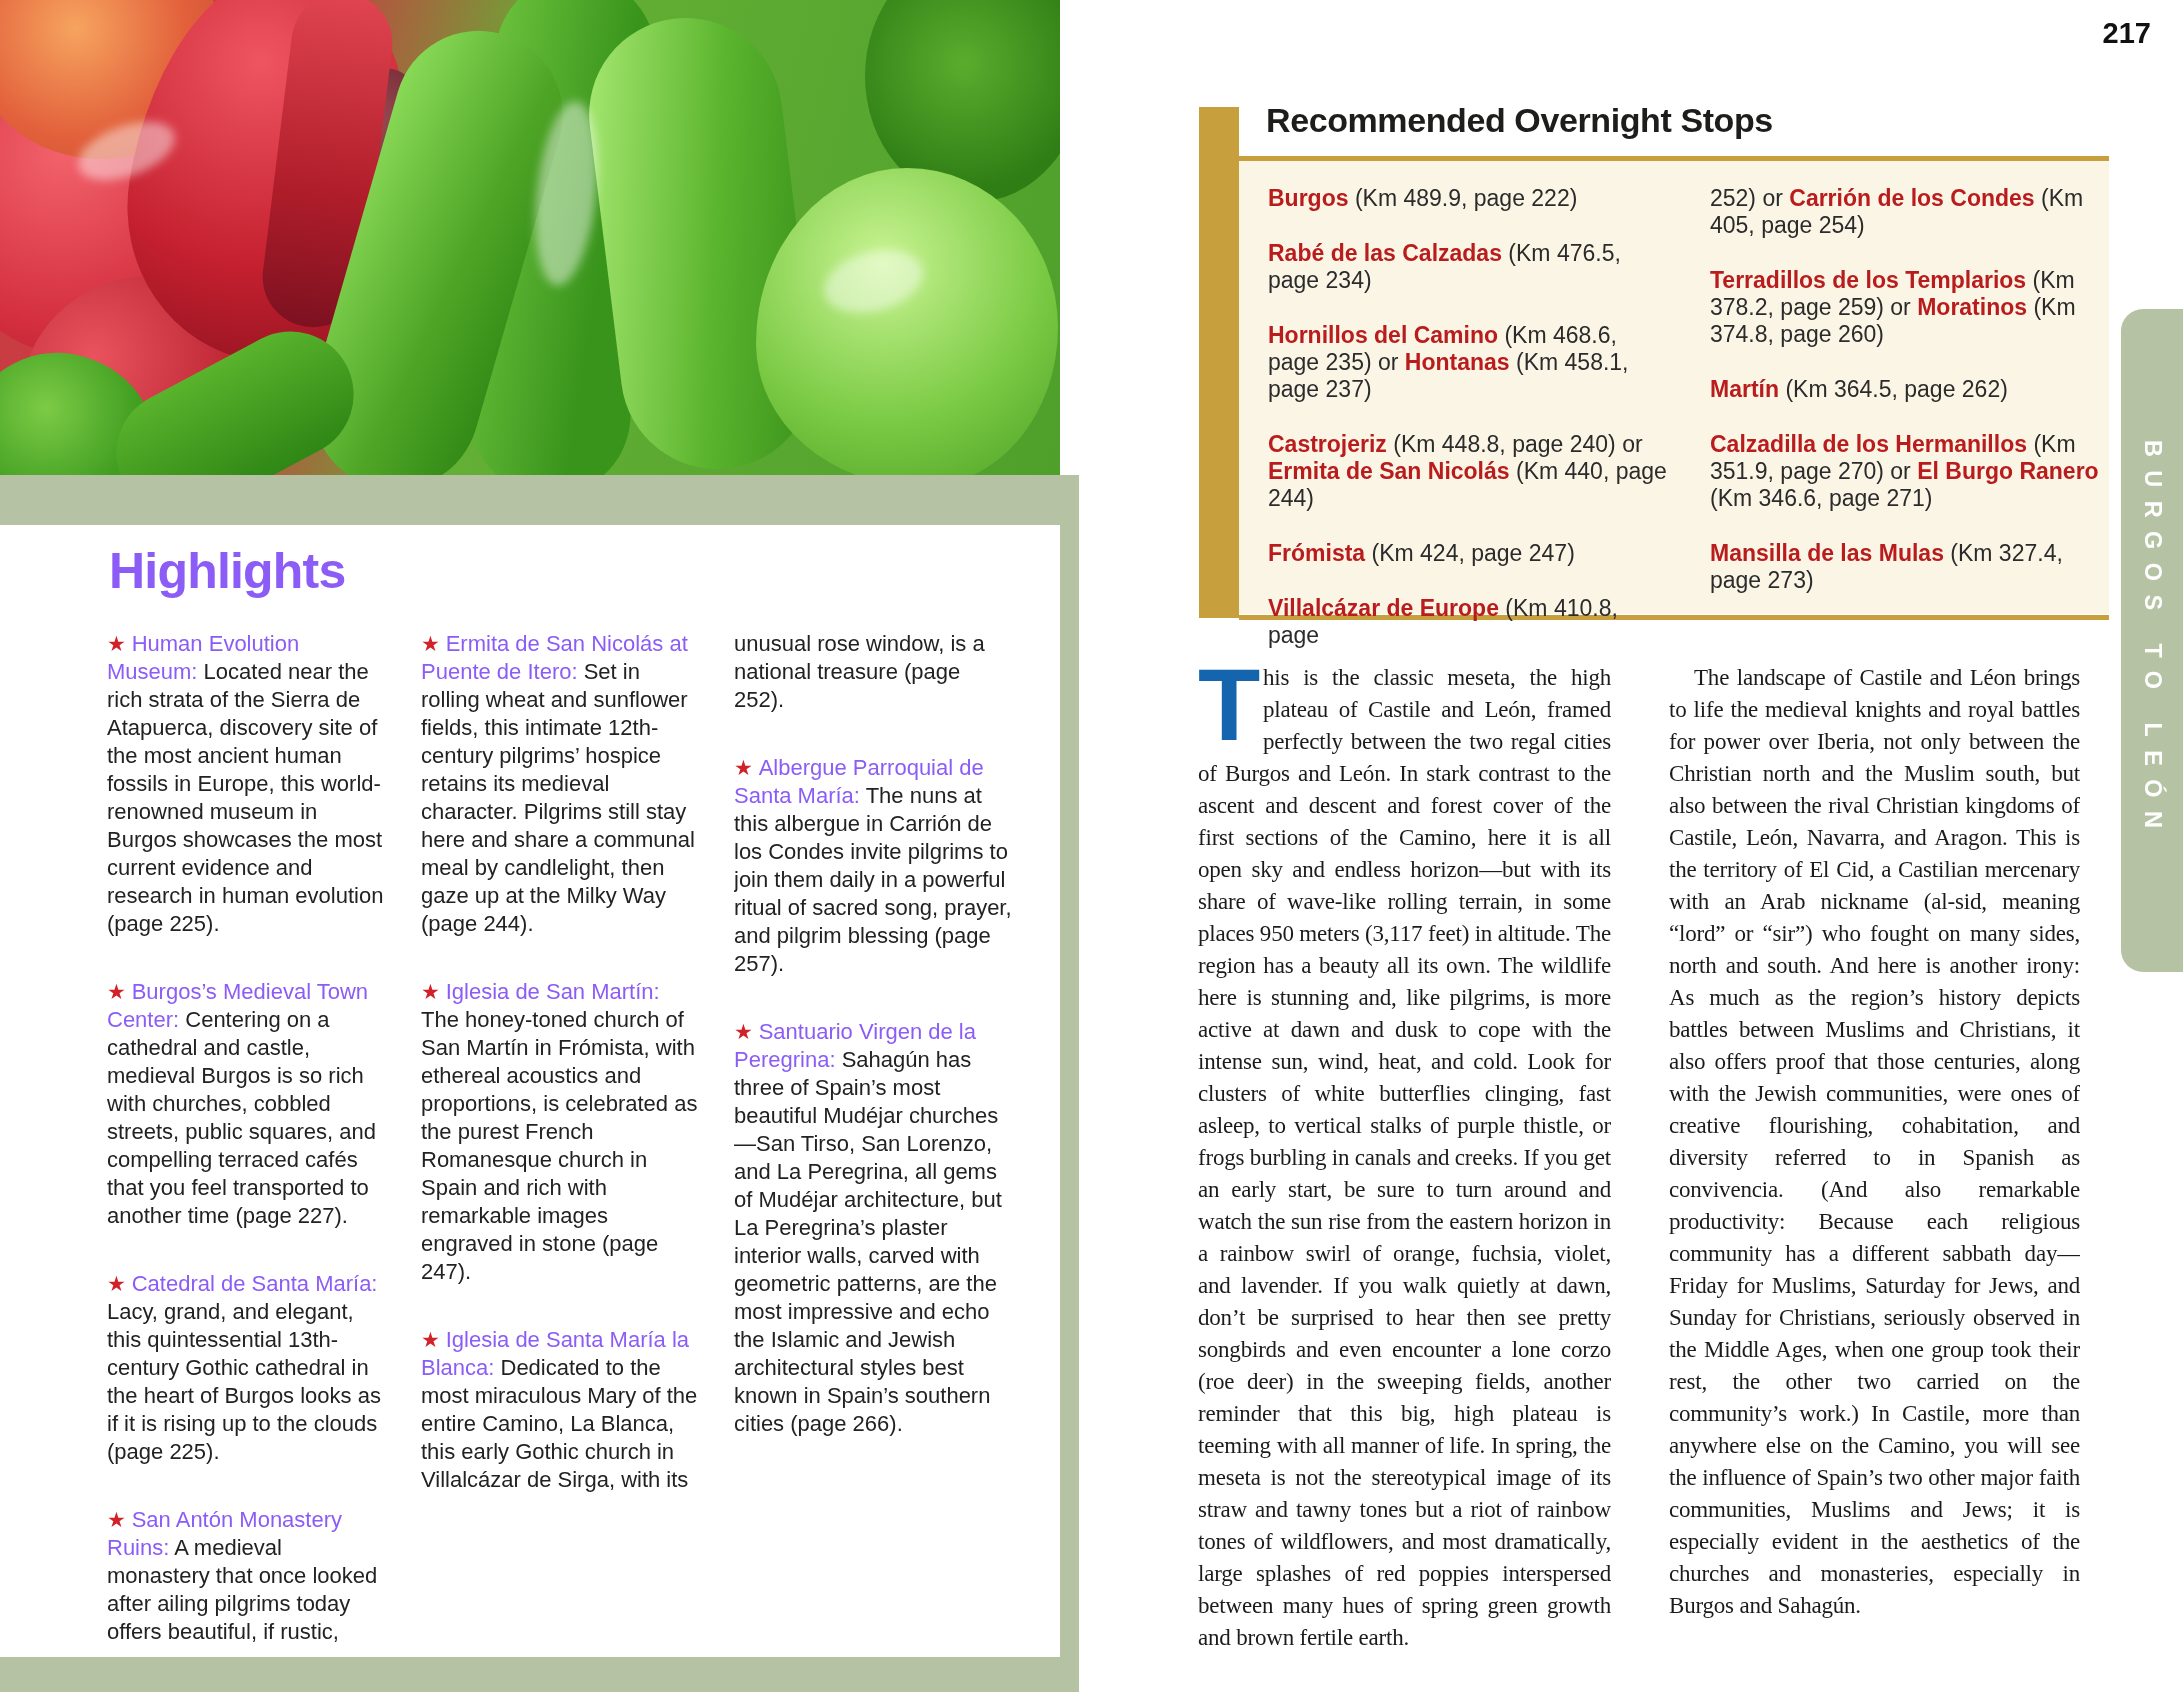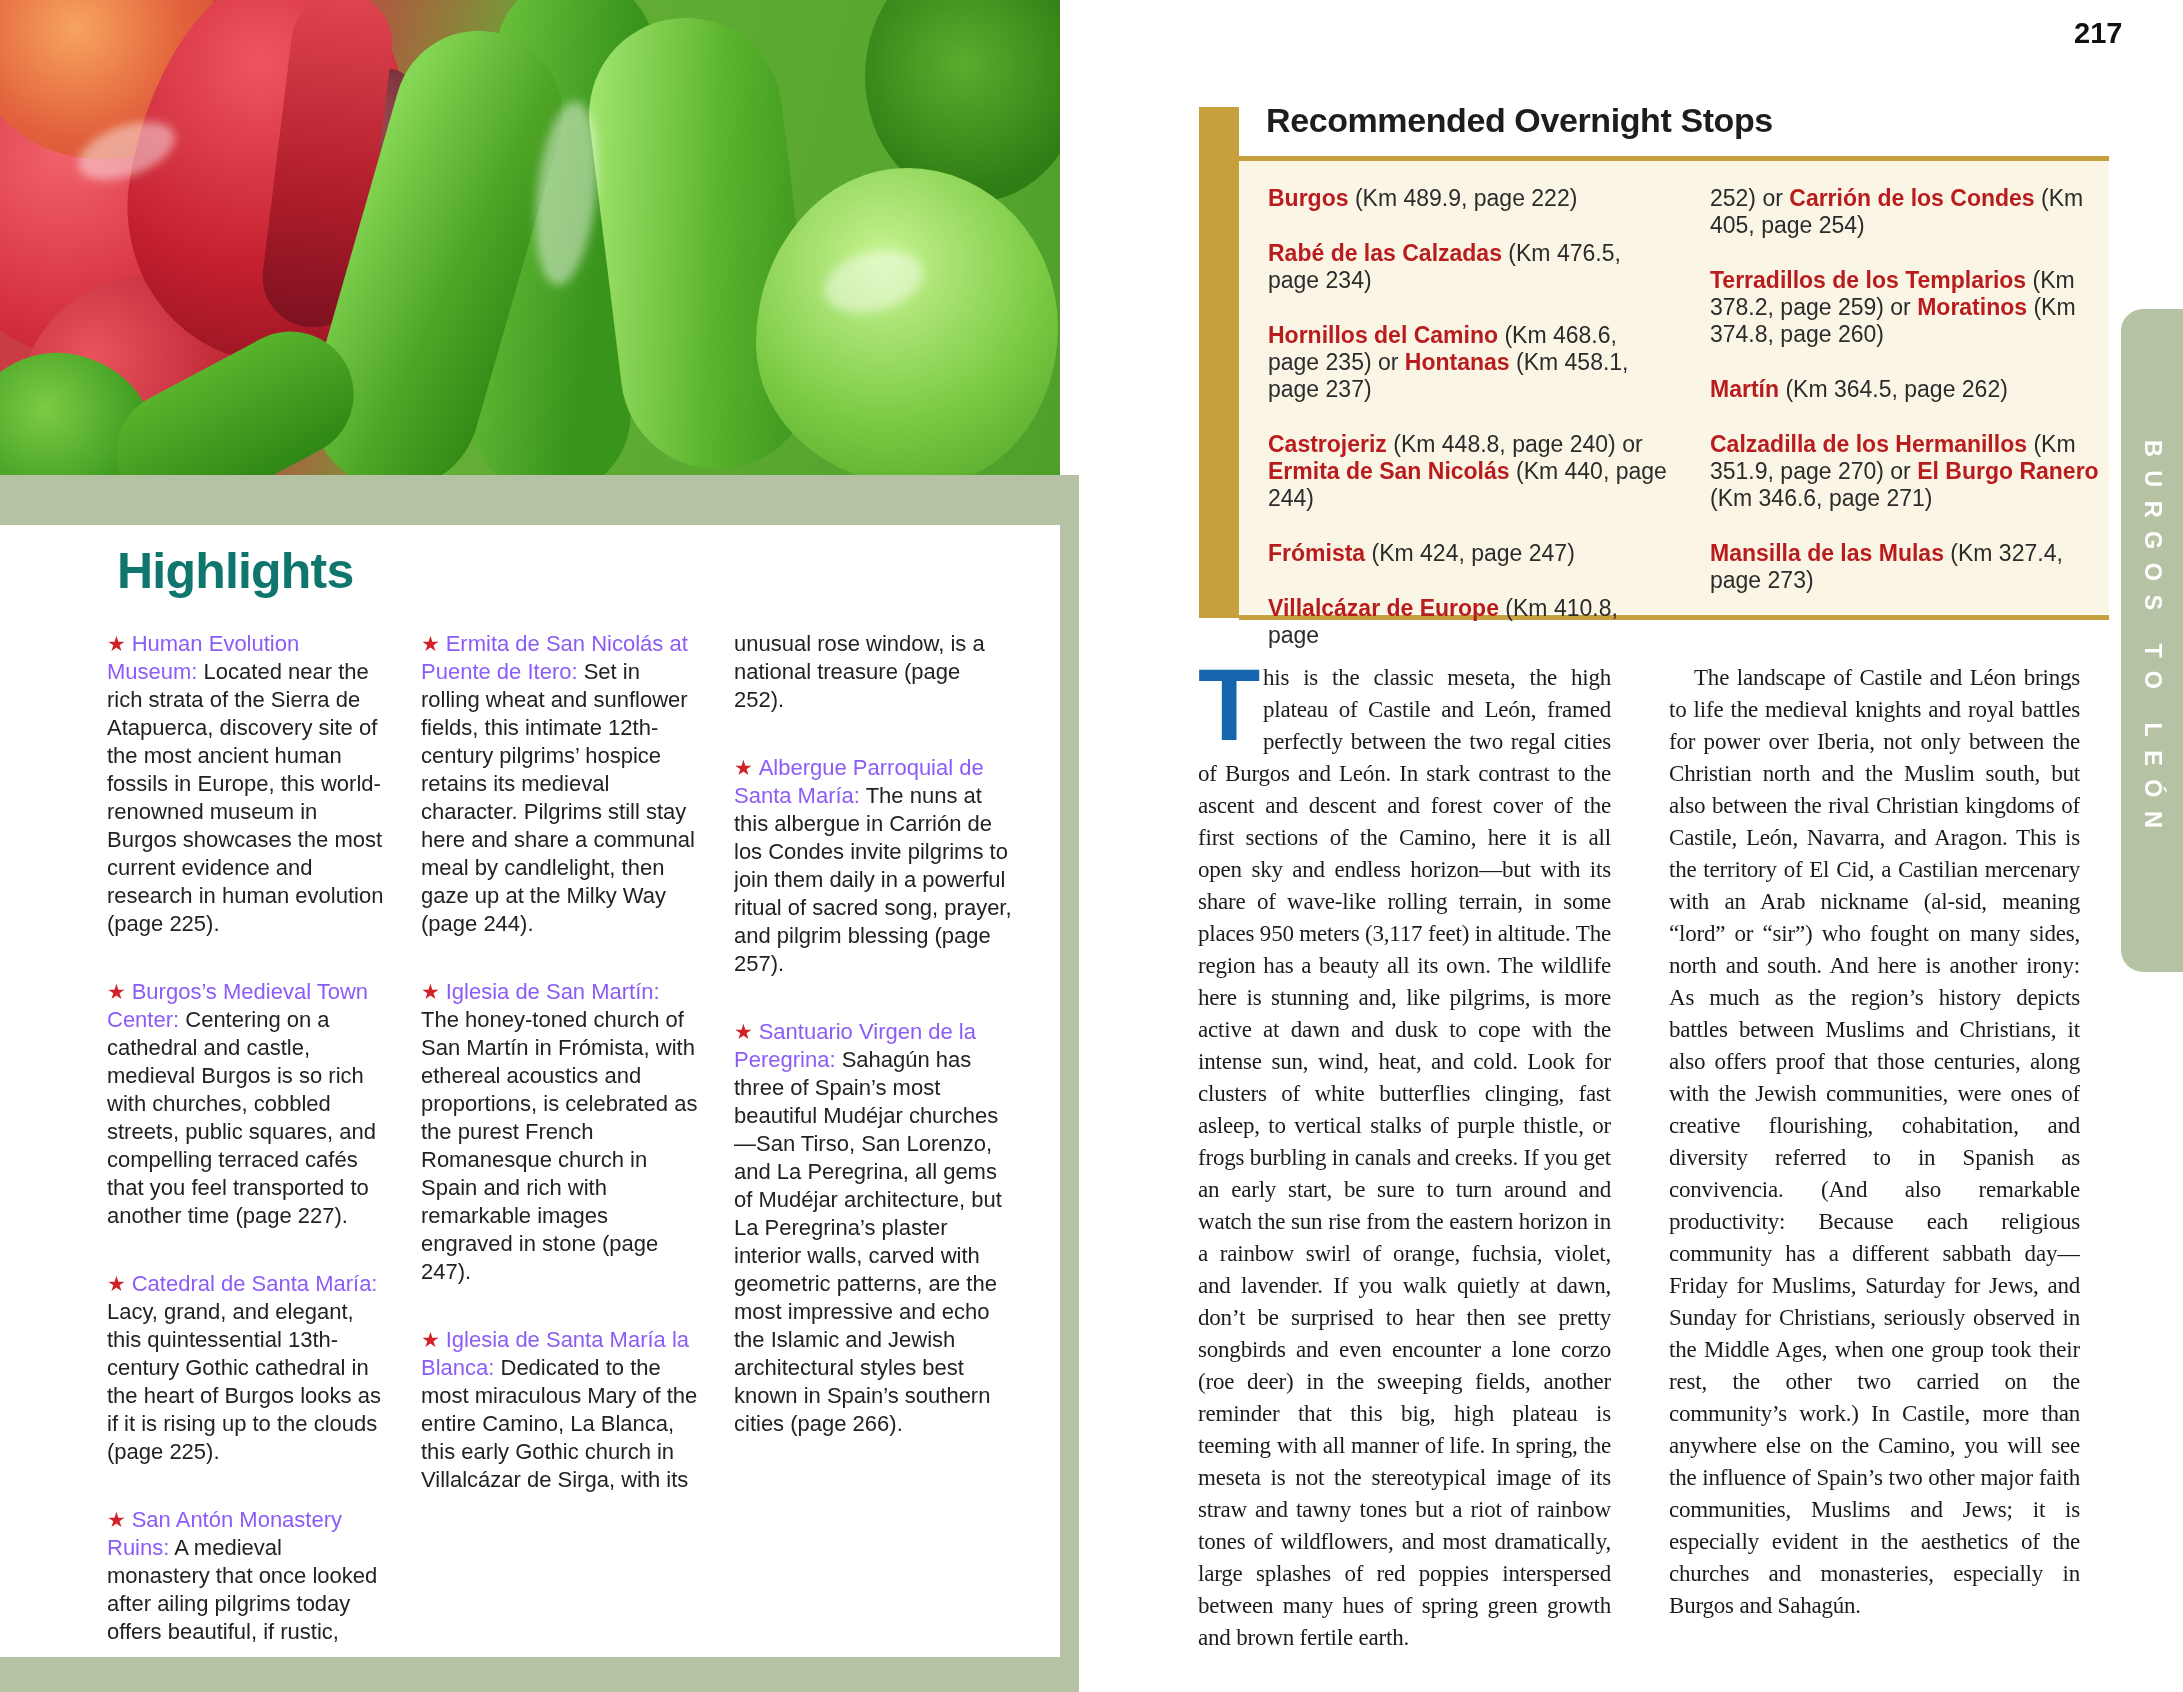--- a/index.html
+++ b/index.html
@@ -40,21 +40,21 @@
   .glint{background:rgba(255,255,255,.45);border-radius:50%;filter:blur(5px);}
   .g1{left:76px;top:126px;width:101px;height:50px;transform:rotate(-20deg);}
   .g2{left:537px;top:101px;width:59px;height:185px;transform:rotate(6deg);}
   .g3{left:823px;top:252px;width:101px;height:59px;transform:rotate(-15deg);}
 
   .band{position:absolute;left:0;top:475px;width:1079px;height:50px;background:#b5c3a4;}
   .stripe-right{position:absolute;left:1060px;top:475px;width:19.3px;height:1217px;background:#b5c3a4;}
   .strip-bottom{position:absolute;left:0;top:1657px;width:1079px;height:35px;background:#b5c3a4;}
 
   .hl-title{position:absolute;left:109px;top:542px;font-size:50px;font-weight:bold;
-            color:#0f766e;letter-spacing:-0.8px;margin-left:8px;}
+            color:#8b5cf6;letter-spacing:-0.8px;}
   .hl-col{position:absolute;top:630px;width:279px;font-size:22px;line-height:28px;
           color:#222;height:1016px;overflow:hidden;}
   #hl1{left:107px;} #hl2{left:421px;width:280px;} #hl3{left:734px;}
   .hl-entry{margin:0 0 40px 0;}
   .star{color:#d22229;font-size:21px;}
   .hl-name{color:#8b5cf6;font-weight:normal;}
 
   
   .gold-bar{position:absolute;left:1199px;top:107px;width:40px;height:511px;background:#c79f3d;}
   .box-title{position:absolute;left:1266px;top:101px;font-size:34px;font-weight:bold;
@@ -71,21 +71,21 @@
   .body-col{position:absolute;top:662px;width:413px;height:1004px;overflow:hidden;
             font-family:"Liberation Serif",serif;font-size:23px;line-height:32px;
             color:#1b1b1b;text-align:justify;letter-spacing:-0.2px;}
   #bcol1{left:1198px;} #bcol2{left:1669px;width:411px;}
   .body-col p{margin:0;}
   .dropcap{float:left;width:55px;font-family:"Liberation Sans",sans-serif;font-weight:bold;
            color:#1565ae;font-size:102px;line-height:81px;height:91px;margin:3.4px 10px 0 0;}
   .indent{text-indent:25px;}
 
   
-  .page-num{position:absolute;left:2074px;top:17px;width:77px;
+  .page-num{position:absolute;left:2074px;top:17px;width:77px;text-align:right;
             font-size:29px;font-weight:bold;color:#111;}
   .side-tab{position:absolute;left:2121px;top:309px;width:62px;height:663px;background:#b5c3a4;
             border-radius:22px 0 0 22px;display:flex;align-items:center;justify-content:center;}
   .side-tab span{writing-mode:vertical-rl;color:#fff;font-weight:bold;font-size:23.5px;
                  letter-spacing:13.4px;white-space:nowrap;}
 </style>
 </head>
 <body>
 
 <div id="canvas">

